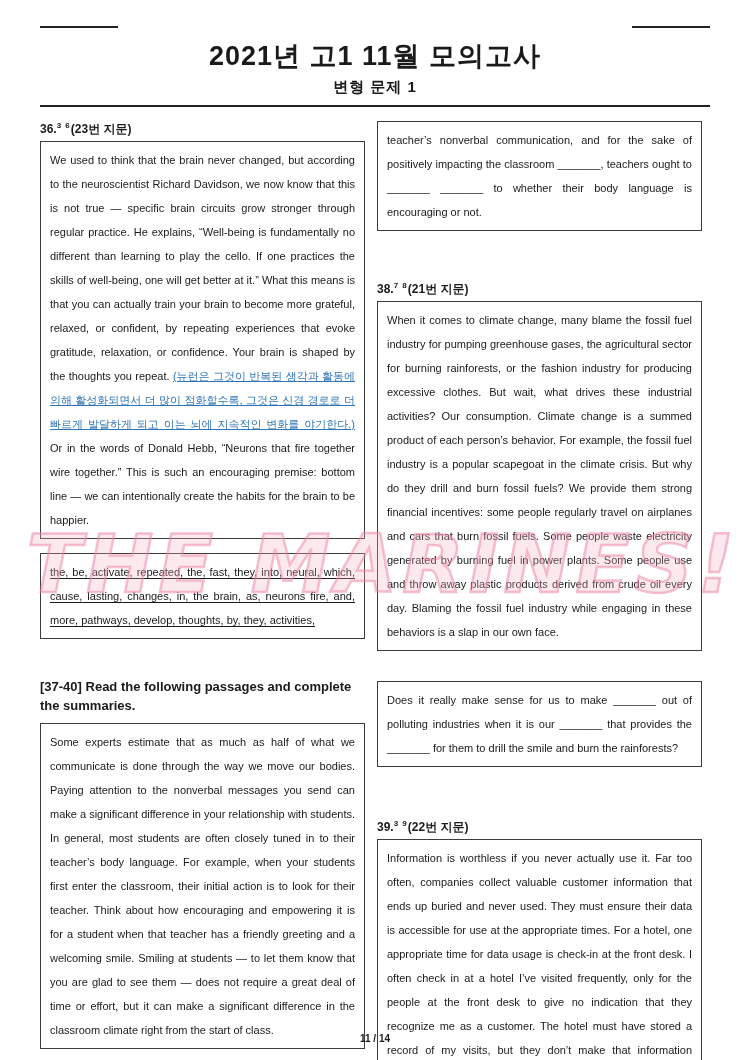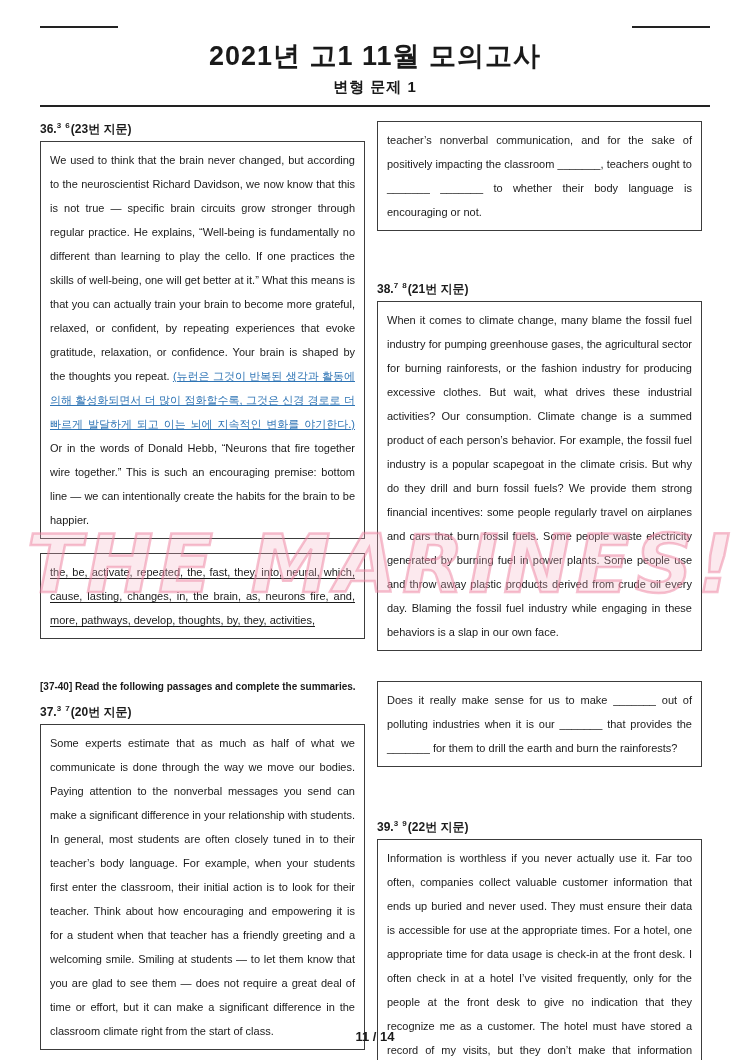--- a/index.html
+++ b/index.html
@@ -29,21 +29,21 @@
     border: 1px solid #3c3c3c;
     padding: 6px 9px;
     font-size: 11px;
     line-height: 24px;
     text-align: justify;
     background: #fff;
   }
   .word-bank { margin-top: 14px; text-decoration: underline; text-underline-offset: 2px; }
   .korean { color: var(--korean-highlight, #2e74b5); text-decoration: underline; }
 
-  .instruction { font-weight: bold; font-size: 10px; line-height: 19px; margin: 38px 0 8px; }
+  .instruction { font-weight: bold; font-size: 13px; line-height: 19px; margin: 38px 0 8px; }
 
   .mt-12 { margin-top: 12px; }
   .gap-q38 { margin-top: 50px; }
   .gap-summary38 { margin-top: 30px; }
   .gap-q39 { margin-top: 52px; }
 
   .watermark {
     position: absolute;
     top: 518px;
     left: 8px;
@@ -60,21 +60,21 @@
     z-index: 5;
     font-family: "DejaVu Sans", "Liberation Sans", sans-serif;
   }
 
   .footer {
     position: absolute;
     bottom: 16px;
     left: 0;
     width: 100%;
     text-align: center;
-    font-size: 13px;
+    font-size: 10px;
     font-weight: bold;
   }
 </style>
 </head>
 <body>
 
 <div class="page">
 
   <div class="top-decor">
     <span class="decor-line"></span>
@@ -90,37 +90,36 @@
     <div class="col">
 
       <div class="q-header"><span>36.</span><sup>3 6</sup><span>(23번 지문)</span></div>
 
       <div class="box"><span>We used to think that the brain never changed, but according to the neuroscientist Richard Davidson, we now know that this is not true — specific brain circuits grow stronger through regular practice. He explains, “Well-being is fundamentally no different than learning to play the cello. If one practices the skills of well-being, one will get better at it.” What this means is that you can actually train your brain to become more grateful, relaxed, or confident, by repeating experiences that evoke gratitude, relaxation, or confidence. Your brain is shaped by the thoughts you repeat. </span><span class="korean">(뉴런은 그것이 반복된 생각과 활동에 의해 활성화되면서 더 많이 점화할수록, 그것은 신경 경로로 더 빠르게 발달하게 되고 이는 뇌에 지속적인 변화를 야기한다.)</span><span> Or in the words of Donald Hebb, “Neurons that fire together wire together.” This is such an encouraging premise: bottom line — we can intentionally create the habits for the brain to be happier.</span></div>
 
       <div class="box word-bank">the, be, activate, repeated, the, fast, they, into, neural, which, cause, lasting, changes, in, the brain, as, neurons fire, and, more, pathways, develop, thoughts, by, they, activities,</div>
 
       <div class="instruction">[37-40] Read the following passages and complete the summaries.</div>
 
-      <div class="q-header"><span>37.</span><sup>3 7</sup><span>(20번 지문)</span></div>
 
       <div class="box">Some experts estimate that as much as half of what we communicate is done through the way we move our bodies. Paying attention to the nonverbal messages you send can make a significant difference in your relationship with students. In general, most students are often closely tuned in to their teacher’s body language. For example, when your students first enter the classroom, their initial action is to look for their teacher. Think about how encouraging and empowering it is for a student when that teacher has a friendly greeting and a welcoming smile. Smiling at students — to let them know that you are glad to see them — does not require a great deal of time or effort, but it can make a significant difference in the classroom climate right from the start of class.</div>
 
       <div class="box mt-12">Because students are usually so _______ ______ to they</div>
 
     </div>
 
     <div class="col">
 
       <div class="box">teacher’s nonverbal communication, and for the sake of positively impacting the classroom _______, teachers ought to _______ _______ to whether their body language is encouraging or not.</div>
 
       <div class="q-header gap-q38"><span>38.</span><sup>7 8</sup><span>(21번 지문)</span></div>
 
       <div class="box">When it comes to climate change, many blame the fossil fuel industry for pumping greenhouse gases, the agricultural sector for burning rainforests, or the fashion industry for producing excessive clothes. But wait, what drives these industrial activities? Our consumption. Climate change is a summed product of each person’s behavior. For example, the fossil fuel industry is a popular scapegoat in the climate crisis. But why do they drill and burn fossil fuels? We provide them strong financial incentives: some people regularly travel on airplanes and cars that burn fossil fuels. Some people waste electricity generated by burning fuel in power plants. Some people use and throw away plastic products derived from crude oil every day. Blaming the fossil fuel industry while engaging in these behaviors is a slap in our own face.</div>
 
-      <div class="box gap-summary38">Does it really make sense for us to make _______ out of polluting industries when it is our _______ that provides the _______ for them to drill the earth and burn the rainforests?</div>
+      <div class="box gap-summary38">Does it really make sense for us to make _______ out of polluting industries when it is our _______ that provides the _______ for them to drill the smile and burn the rainforests?</div>
 
       <div class="q-header gap-q39"><span>39.</span><sup>3 9</sup><span>(22번 지문)</span></div>
 
       <div class="box">Information is worthless if you never actually use it. Far too often, companies collect valuable customer information that ends up buried and never used. They must ensure their data is accessible for use at the appropriate times. For a hotel, one appropriate time for data usage is check-in at the front desk. I often check in at a hotel I’ve visited frequently, only for the people at the front desk to give no indication that they recognize me as a customer. The hotel must have stored a record of my visits, but they don’t make that information accessible to the front desk clerks. They are missing a prime opportunity to utilize data to create a</div>
 
     </div>
 
   </div>
 
   <div class="watermark">THE MARINES!</div>

